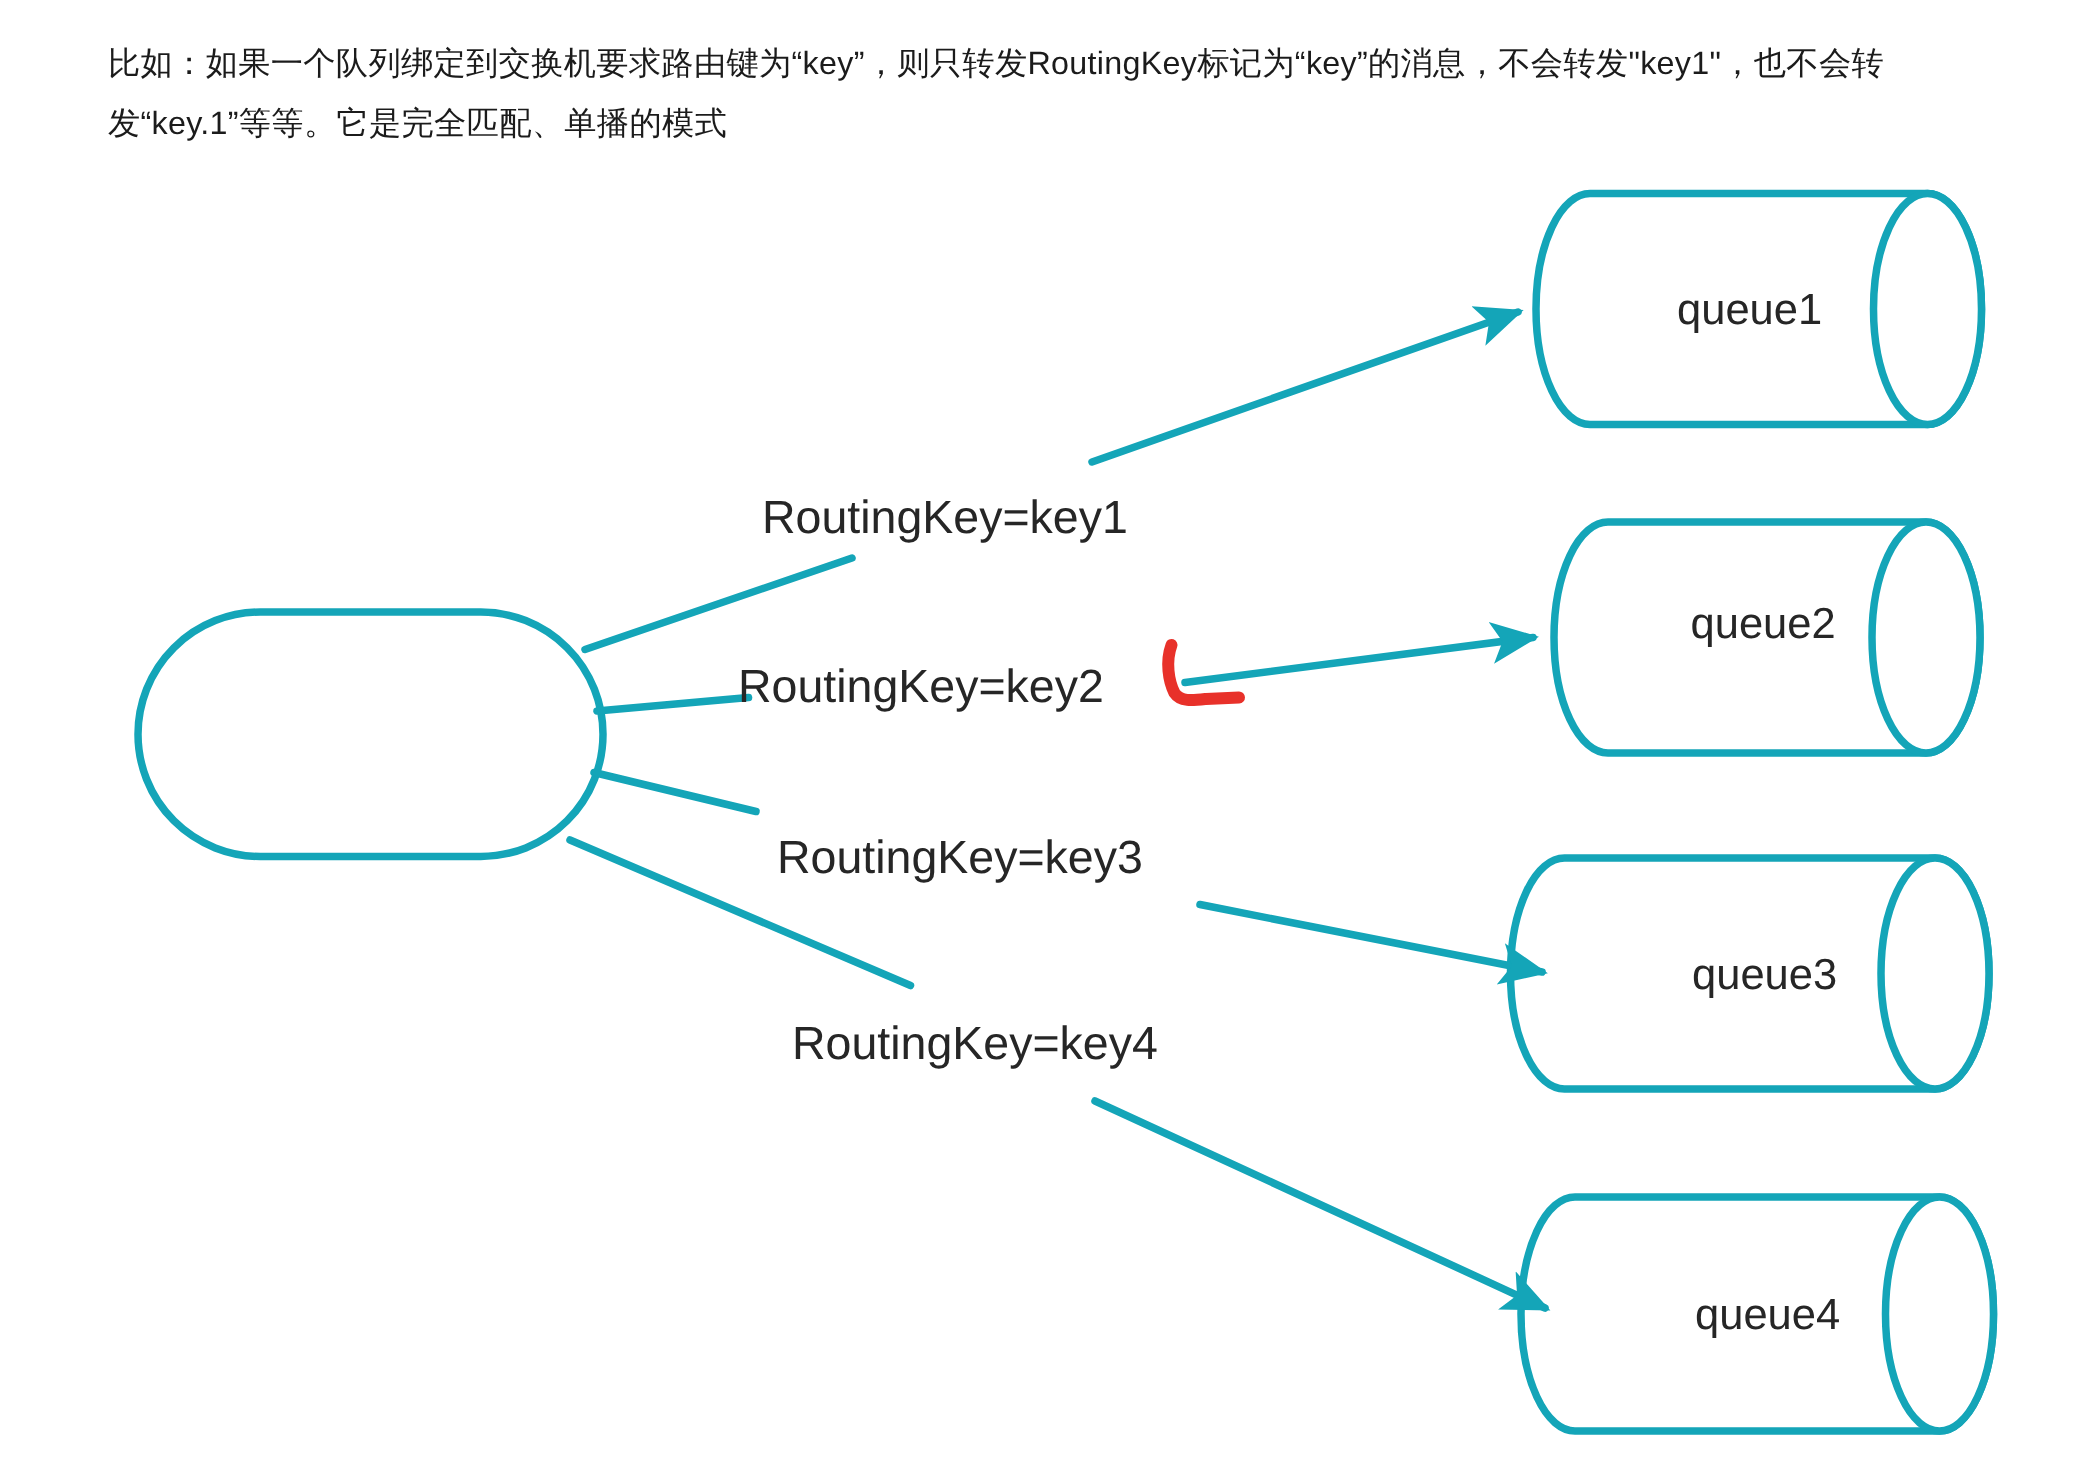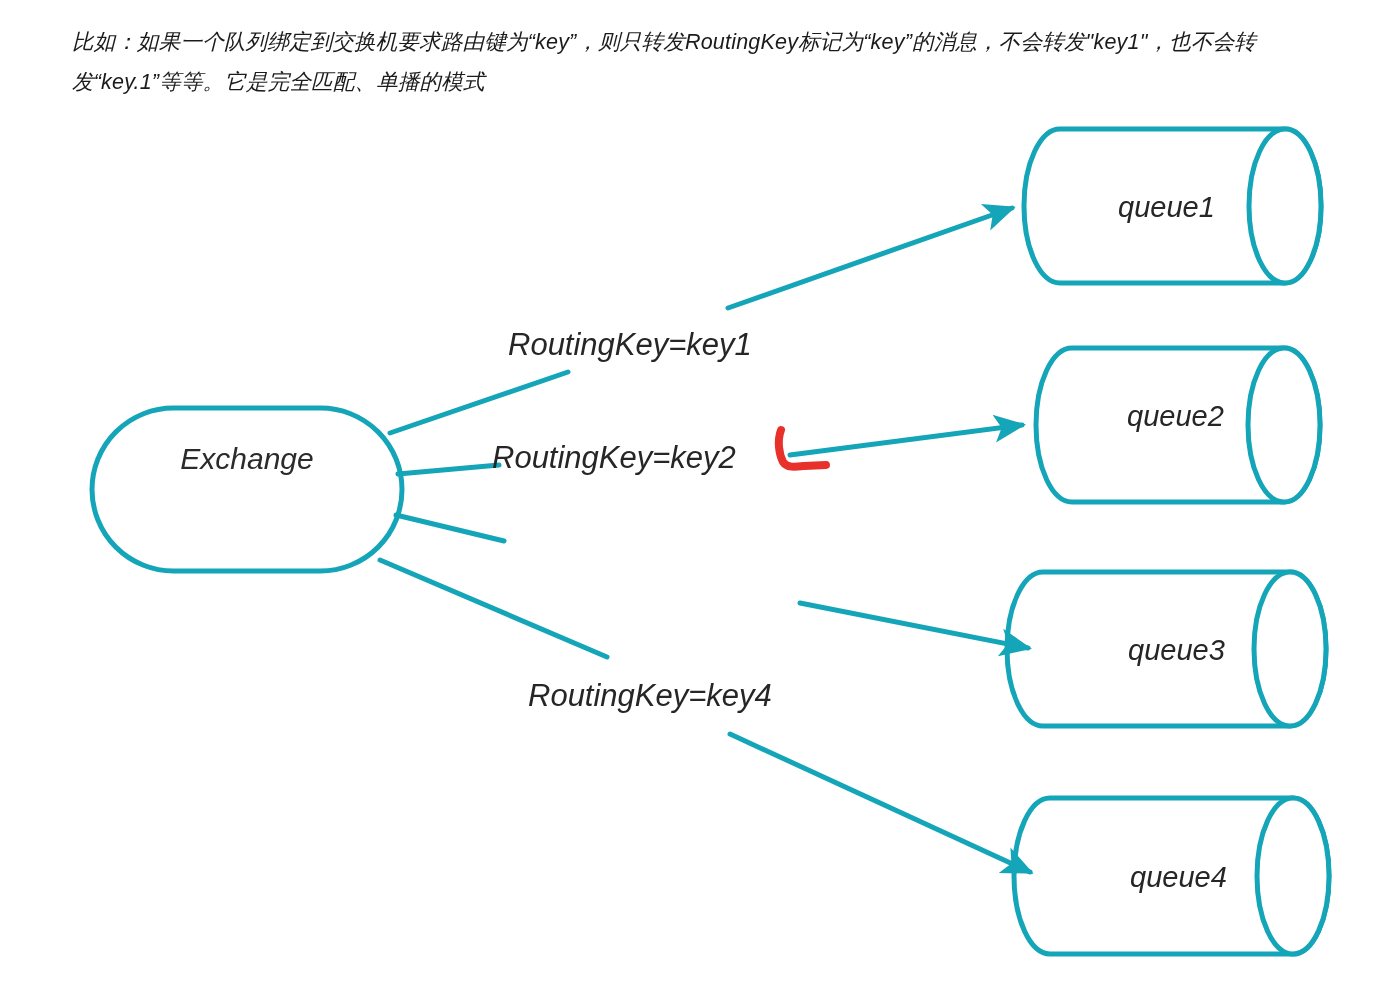--- a/index.html
+++ b/index.html
@@ -13,21 +13,20 @@
     height: 987px;
     font-family: "Liberation Sans", "DejaVu Sans", sans-serif;
     overflow: hidden;
     position: relative;
   }
   #page {
     position: relative;
     width: 1399px;
     height: 987px;
     background: #ffffff;
-    font-style: italic;
   }
   
   #intro {
     position: absolute;
     left: 72px;
     top: 22px;
     width: 1286px;
     font-size: 21.5px;
     line-height: 40px;
     color: #1b1b1b;
@@ -119,24 +118,24 @@
       <line x1="790" y1="455" x2="1022" y2="425" stroke="#14a5b8" stroke-width="5" stroke-linecap="round" marker-end="url(#arrowhead)"></line>
       <line x1="800" y1="603" x2="1028" y2="648" stroke="#14a5b8" stroke-width="5" stroke-linecap="round" marker-end="url(#arrowhead)"></line>
       <line x1="730" y1="734" x2="1030" y2="872" stroke="#14a5b8" stroke-width="5" stroke-linecap="round" marker-end="url(#arrowhead)"></line>
     </g>
 
     <g>
       <path d="M781,430 C777,441 779,454 783,462 C787,468 795,467 804,466 L826,465" fill="none" stroke="#e8312a" stroke-width="8" stroke-linecap="round" stroke-linejoin="round"></path>
     </g>
   </svg>
 
-  <div class="node-label exchange-label" style="left:92px; top:429px; width:310px;">Exchange</div>
 
   <div class="node-label queue-label" style="left:1118px; top:191px;">queue1</div>
   <div class="node-label queue-label" style="left:1127px; top:400px;">queue2</div>
   <div class="node-label queue-label" style="left:1128px; top:634px;">queue3</div>
   <div class="node-label queue-label" style="left:1130px; top:861px;">queue4</div>
 
   <div class="edge-label" style="left:508px; top:327px;">RoutingKey=key1</div>
   <div class="edge-label" style="left:492px; top:440px;">RoutingKey=key2</div>
+  <div class="edge-label" style="left:518px; top:554px;">RoutingKey=key3</div>
   <div class="edge-label" style="left:528px; top:678px;">RoutingKey=key4</div>
 
 </div>
 
 </body></html>

